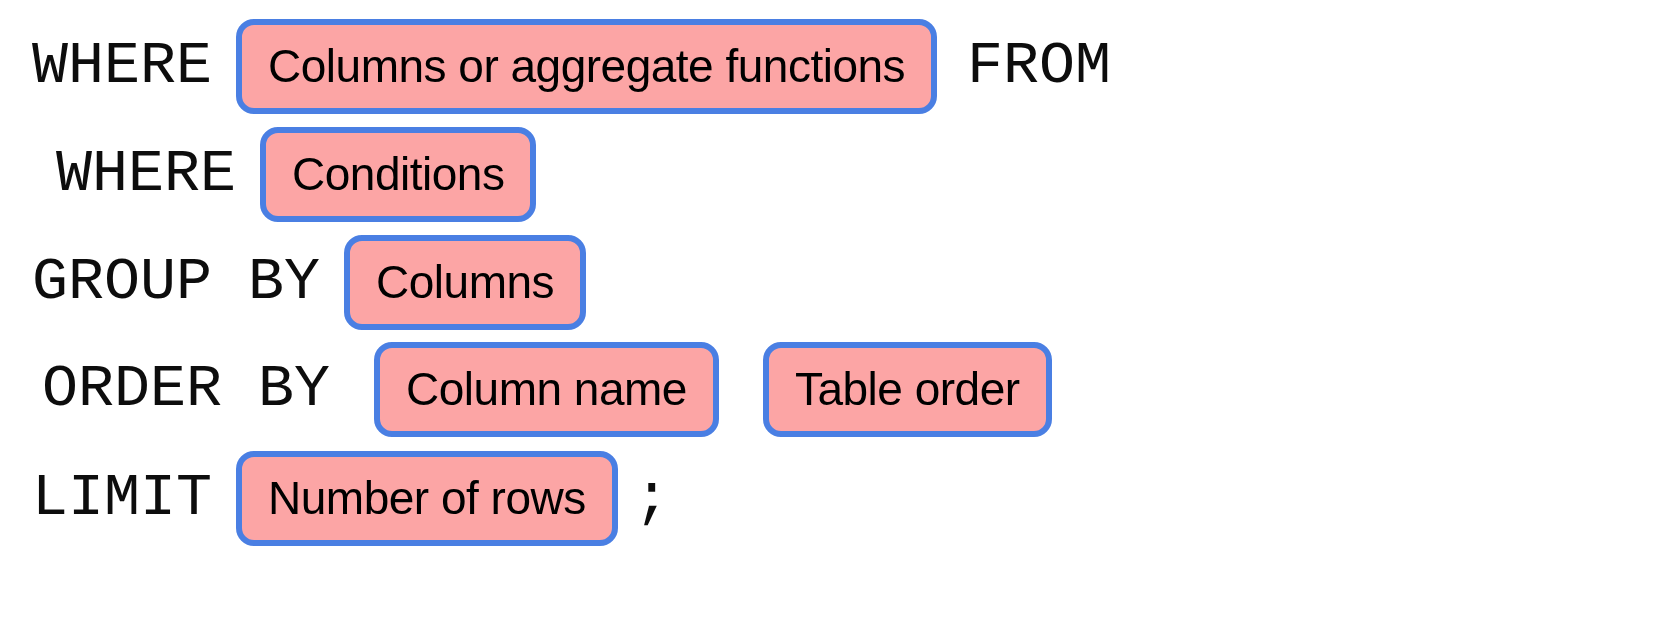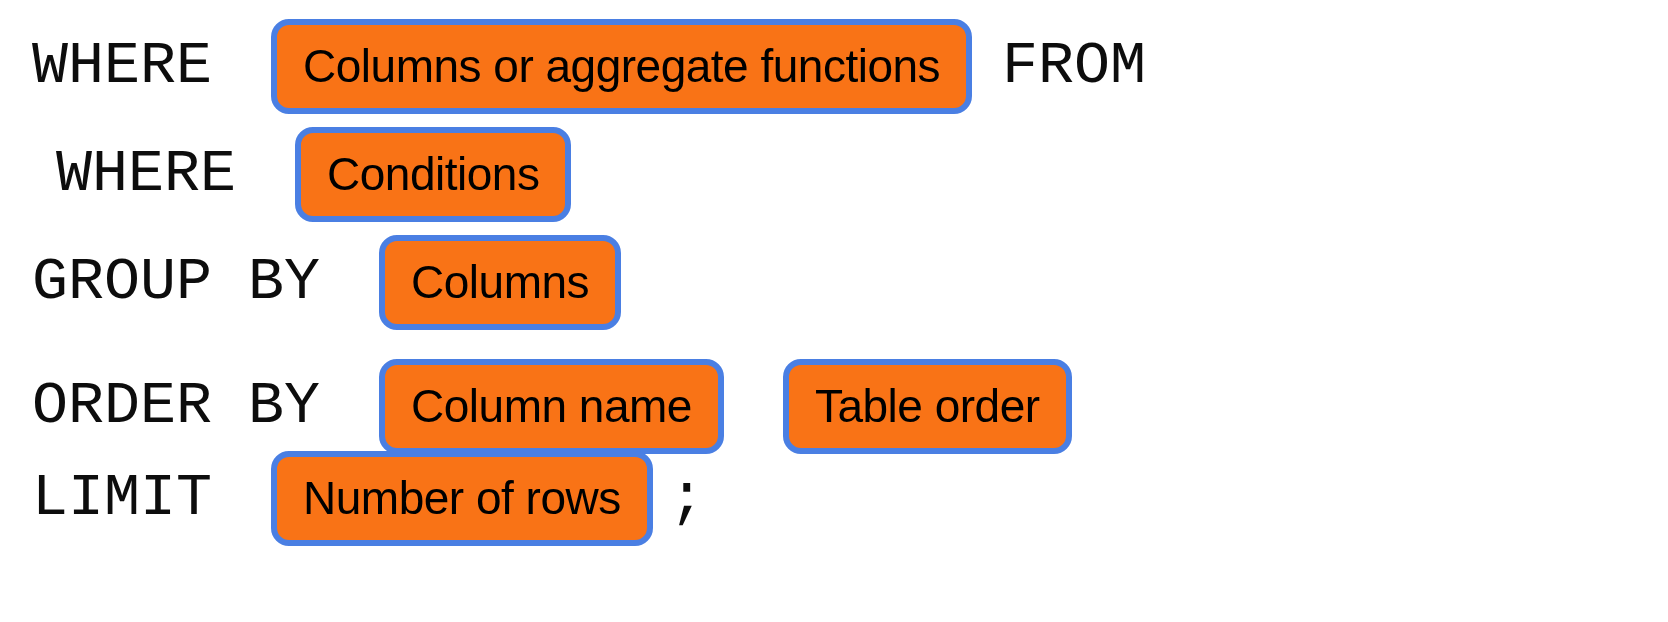--- a/index.html
+++ b/index.html
@@ -41,26 +41,25 @@
     display: inline-block;
   }
 
   .slot {
     display: inline-flex;
     align-items: center;
     justify-content: center;
     box-sizing: border-box;
     border: 6px solid #4a7fe3;
     border-radius: 18px;
-    background: #f97316;
+    background: #fca5a5;
     height: 95px;
     padding: 0 26px;
     position: relative;
     z-index: 2;
-    margin-left: 35px;
   }
 
   .slot-label {
     font-family: "Liberation Sans", sans-serif;
     font-size: 46px;
     font-weight: 400;
     color: #000000;
     line-height: 1;
     letter-spacing: -0.5px;
     white-space: nowrap;
@@ -71,21 +70,21 @@
     font-size: 60px;
     color: #0d0d0d;
     line-height: 1;
     display: inline-block;
   }
 
   
   .row-select   { top: 12px;  }
   .row-where    { top: 120px; padding-left: 24px; }
   .row-groupby  { top: 228px; justify-content: flex-end; }
-  .row-orderby  { top: 352px; }
+  .row-orderby  { top: 335px; gap: 10px; }
   .row-limit    { top: 444px; }
 
   .gap-kw-slot   { width: 24px; display:inline-block; }
   .gap-slot-kw   { width: 30px; display:inline-block; }
   .gap-slot-slot { width: 24px; display:inline-block; }
   .gap-slot-term { width: 16px; display:inline-block; }
 
   .pad-left { width: 32px; display:inline-block; }
 </style>
 </head>

